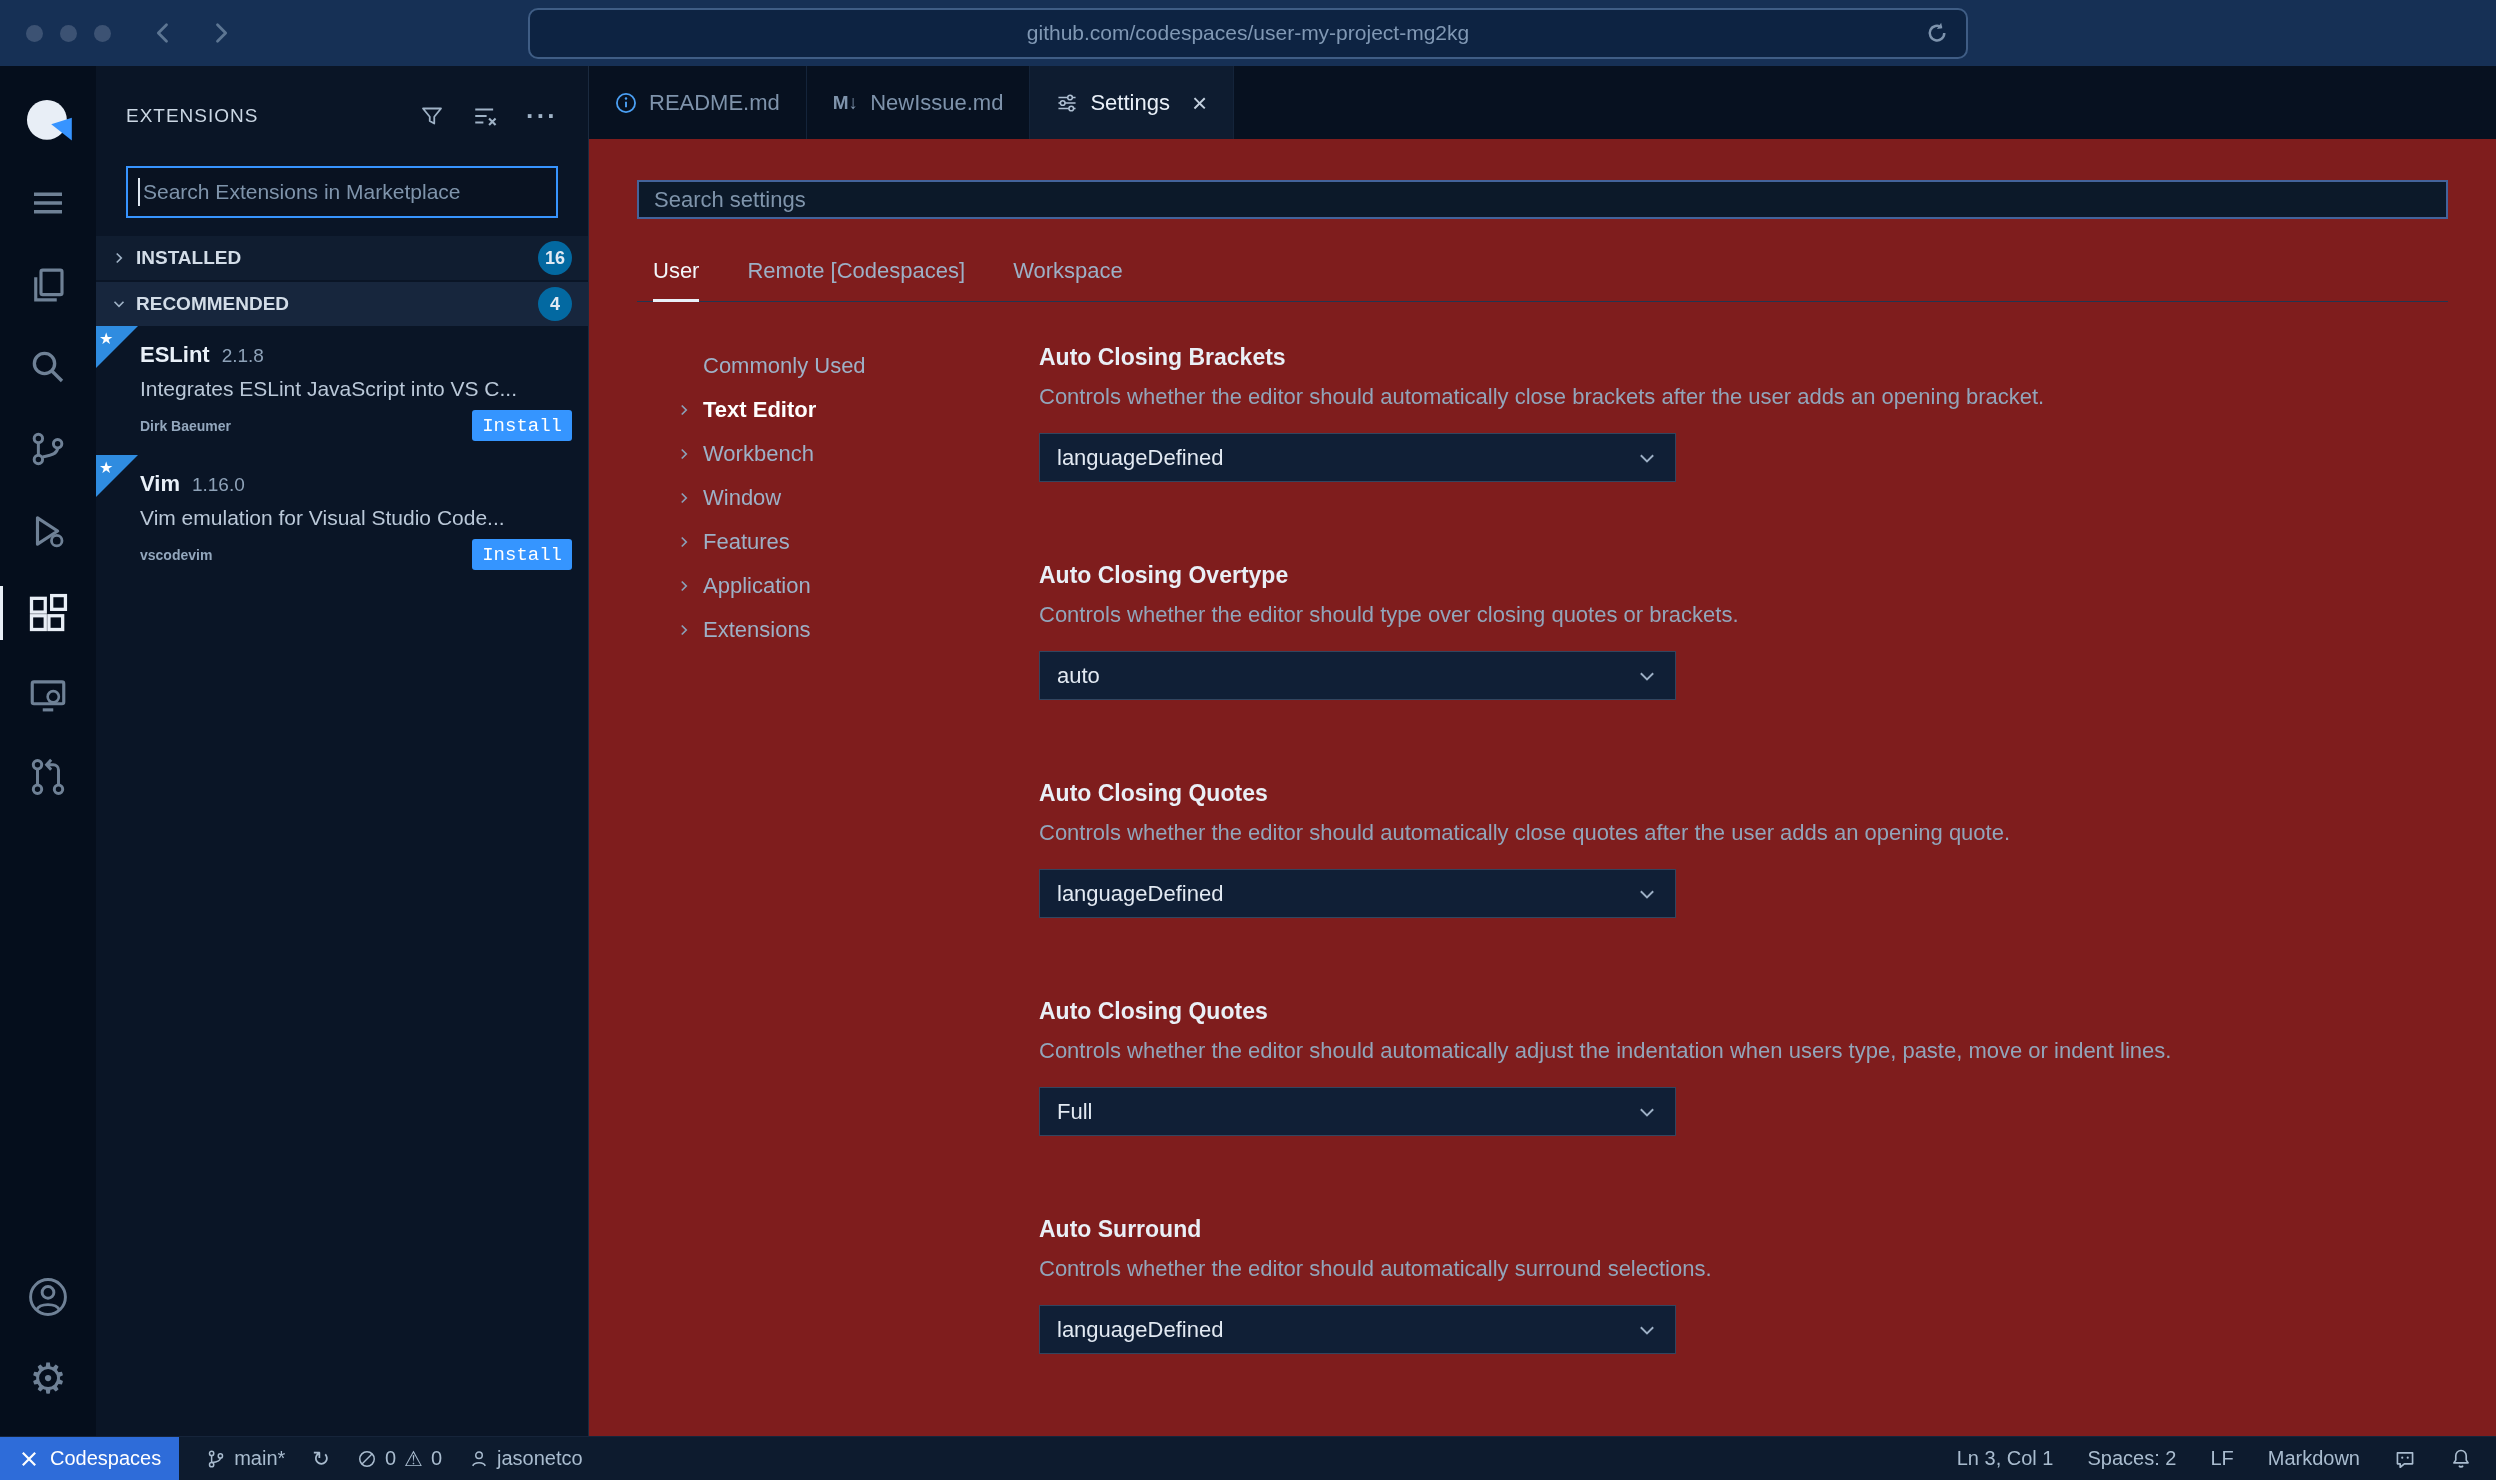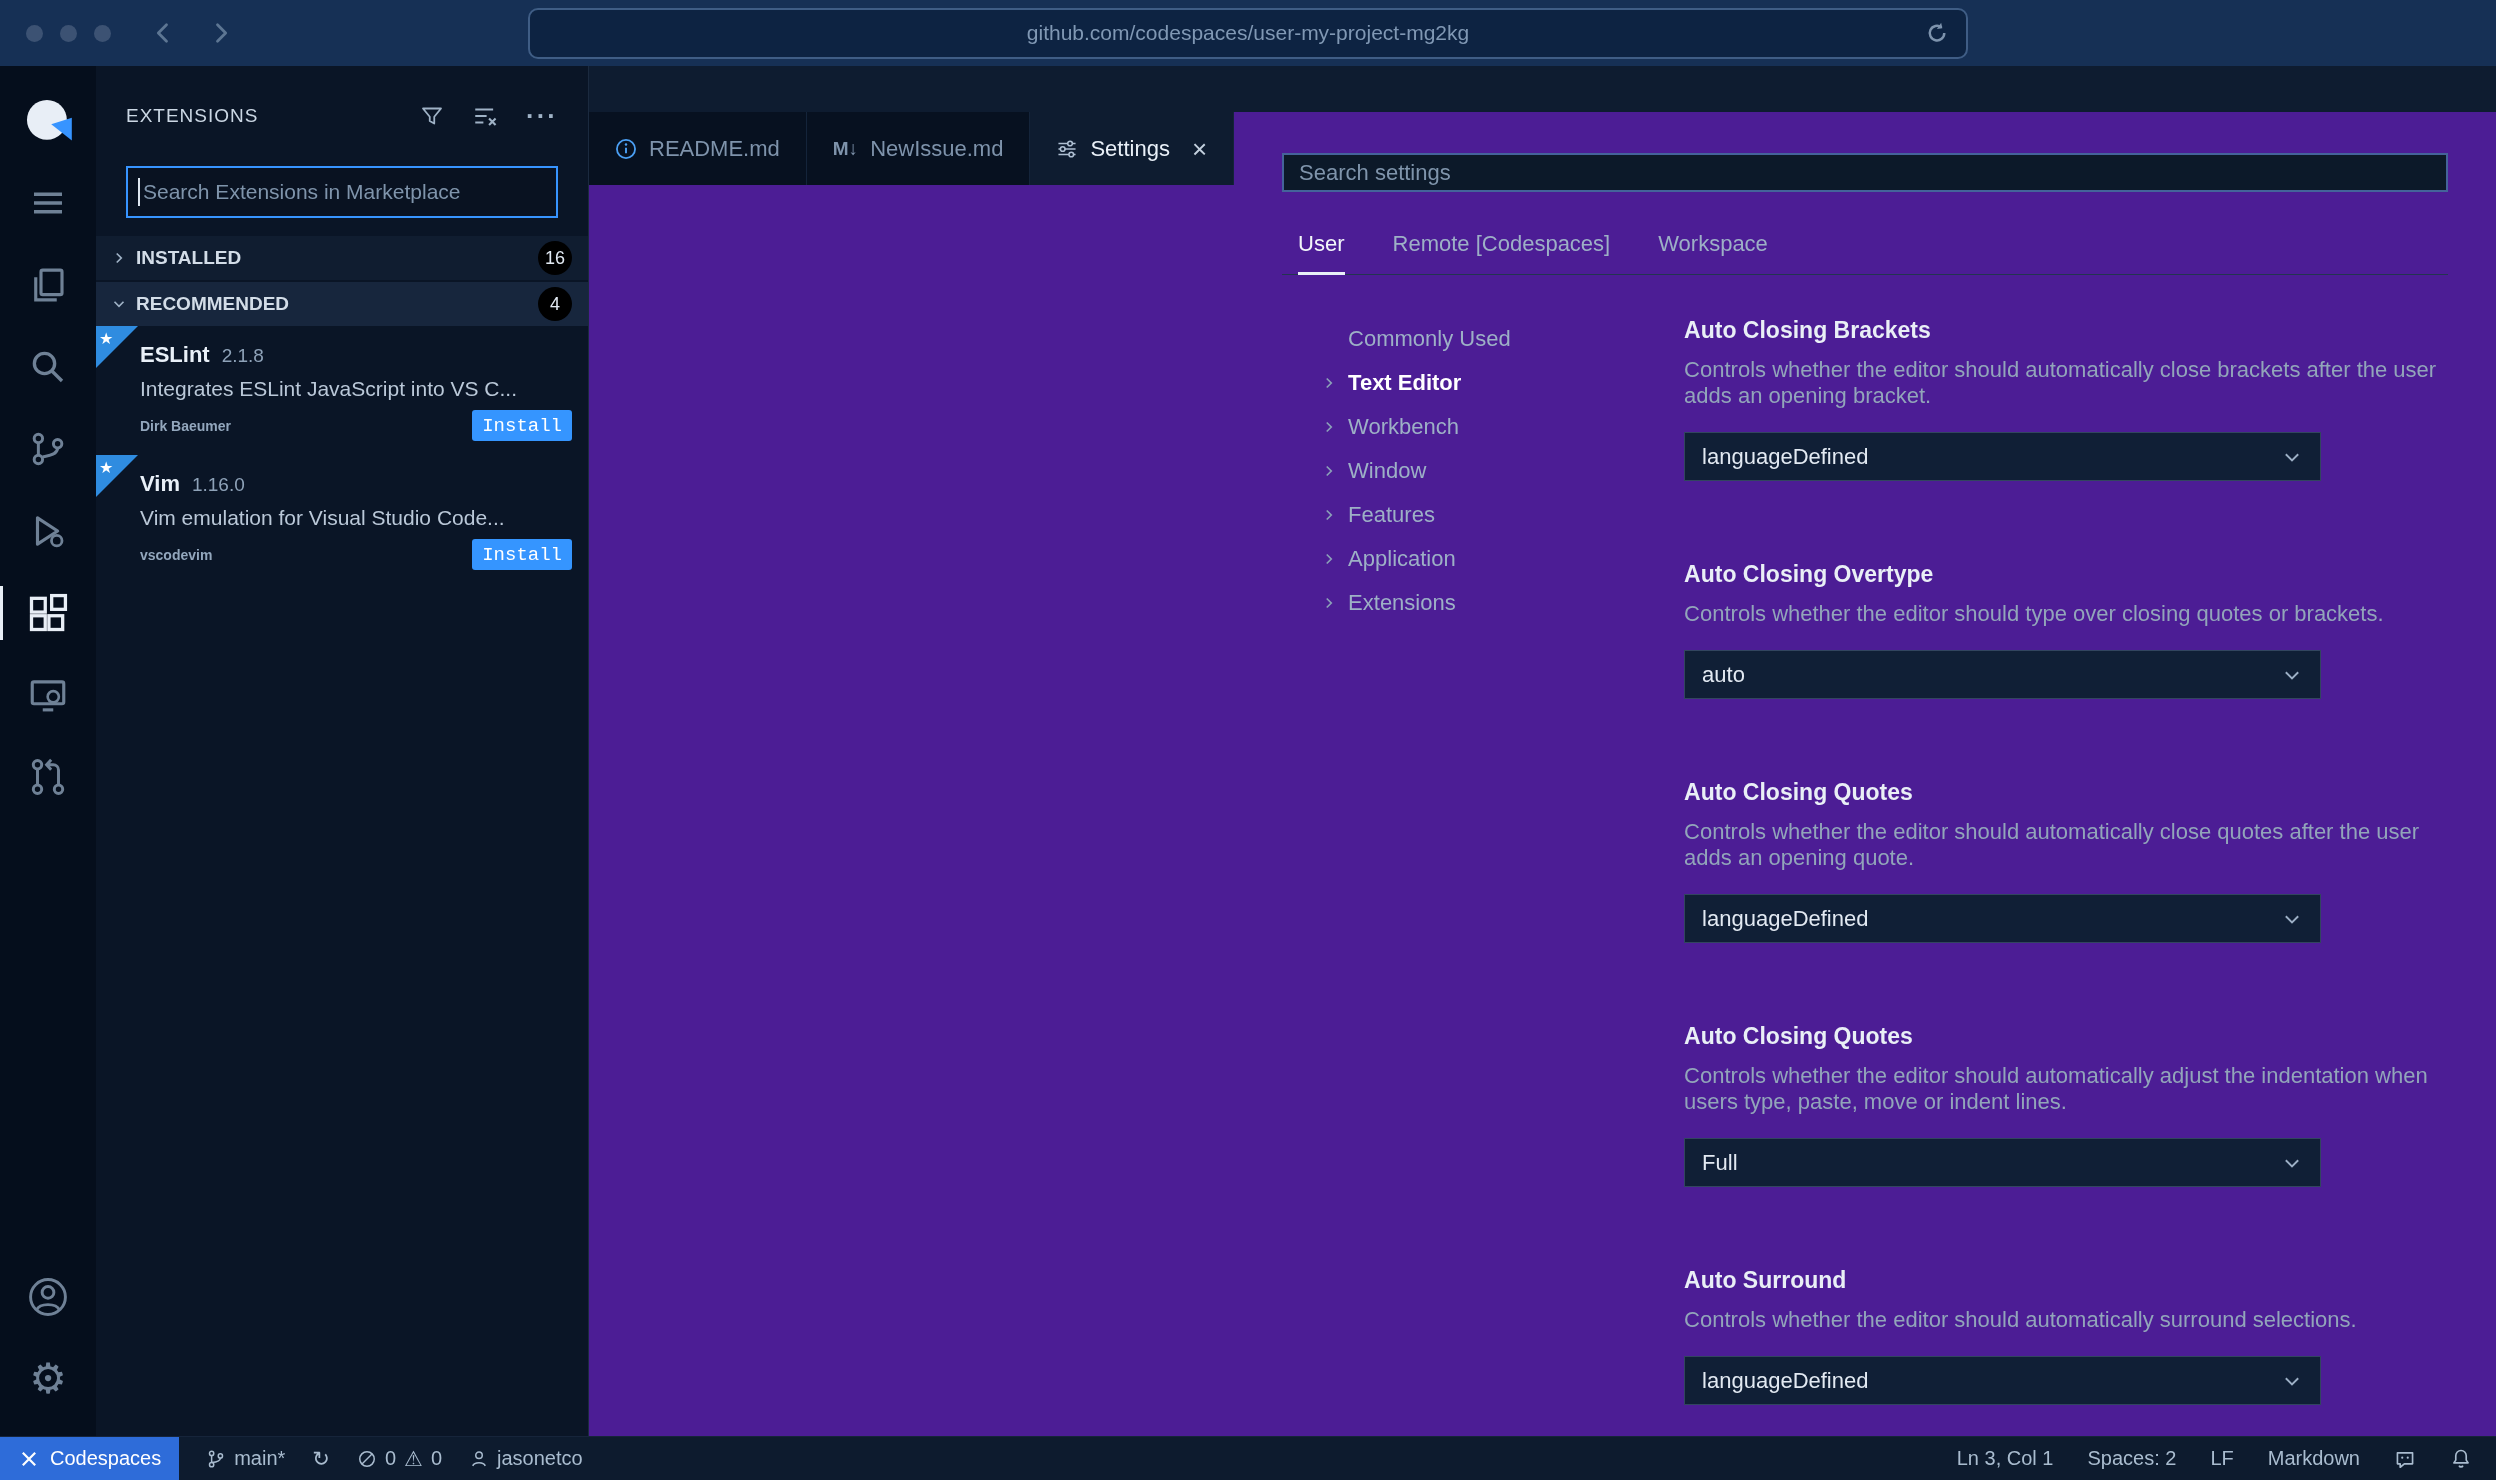--- a/index.html
+++ b/index.html
@@ -34,34 +34,34 @@
   .side-header { height:100px; display:flex; align-items:center; padding:0 30px; }
   .side-title { font-size:19px; letter-spacing:1px; color:#cbd7e4; }
   .side-actions { margin-left:auto; display:flex; align-items:center; gap:28px; color:#9fb2c6; }
   .more-dots { font-size:26px; font-weight:700; letter-spacing:2px; line-height:0.4; }
   .search-box { margin:0 30px; height:52px; border:2px solid #3794ff; background:#091221; display:flex; align-items:center; padding:0 10px; color:#7f94ab; font-size:21px; white-space:nowrap; overflow:hidden; }
   .caret { width:2px; height:28px; background:#dfe7f0; margin-right:3px; flex:0 0 auto; }
   .section { height:44px; display:flex; align-items:center; padding:0 16px 0 14px; gap:8px; font-weight:700; font-size:19px; color:#d3dde8; }
   .section.installed { background:#101d30; margin-top:18px; }
   .section.recommended { background:#17263d; margin-top:2px; }
   .section .chev { color:#9fb2c6; display:flex; }
-  .badge { margin-left:auto; min-width:34px; height:34px; border-radius:17px; background:#000000; color:#e2eaf3; font-size:18px; font-weight:400; display:flex; align-items:center; justify-content:center; }
+  .badge { margin-left:auto; min-width:34px; height:34px; border-radius:17px; background:#0369a1; color:#e2eaf3; font-size:18px; font-weight:700; display:flex; align-items:center; justify-content:center; }
   .ext { position:relative; padding:16px 16px 14px 44px; }
   .ribbon { position:absolute; left:0; top:0; width:0; height:0; border-top:42px solid #2f8ce0; border-right:42px solid transparent; }
   .ribbon-star { position:absolute; left:3px; top:3px; font-size:16px; color:#ffffff; }
   .ext-namerow { display:flex; align-items:baseline; }
   .ext-name { font-size:22px; font-weight:700; color:#e9f0f8; }
   .ext-ver { font-size:19px; color:#8ea2b8; margin-left:12px; }
   .ext-desc { margin-top:9px; font-size:21px; color:#bac8d8; white-space:nowrap; overflow:hidden; }
   .ext-foot { margin-top:9px; display:flex; align-items:center; }
   .ext-author { font-size:14px; font-weight:700; color:#93a7bd; }
   .install { margin-left:auto; background:#3595ff; color:#fff; font-size:19px; height:31px; padding:0 10px; display:flex; align-items:center; border-radius:3px; border:none; font-family:Liberation Mono, monospace; }
 
   
-  .editor { flex:1; display:flex; background:#4c1d95; min-width:0;margin-top:46px; }
+  .editor { flex:1; display:flex; flex-direction:column; background:#7f1d1d; min-width:0; }
   .tabbar { height:73px; background:#071120; display:flex; flex:0 0 auto; }
   .tab { display:flex; align-items:center; gap:12px; padding:0 26px; font-size:22px; color:#7e93ab; border-right:1px solid #14243a; }
   .tab.active { background:#0e1c30; color:#e9f0f8; }
   .tab-close { font-size:26px; color:#c3d0de; margin-left:10px; line-height:1; }
   .md-glyph { font-size:19px; font-weight:700; color:#7e93ab; }
 
   .settings { flex:1; padding:41px 48px 0; display:flex; flex-direction:column; overflow:hidden; min-height:0; }
   .settings-search { height:39px; border:2px solid #44639a; background:#0c1929; display:flex; align-items:center; padding:0 15px; color:#7f94ab; font-size:22px; flex:0 0 auto; }
   .scopes { display:flex; margin-top:39px; border-bottom:1px solid #233550; flex:0 0 auto; padding-left:16px; }
   .scope { font-size:22px; color:#9db0c6; padding-bottom:17px; margin-right:48px; position:relative; }

